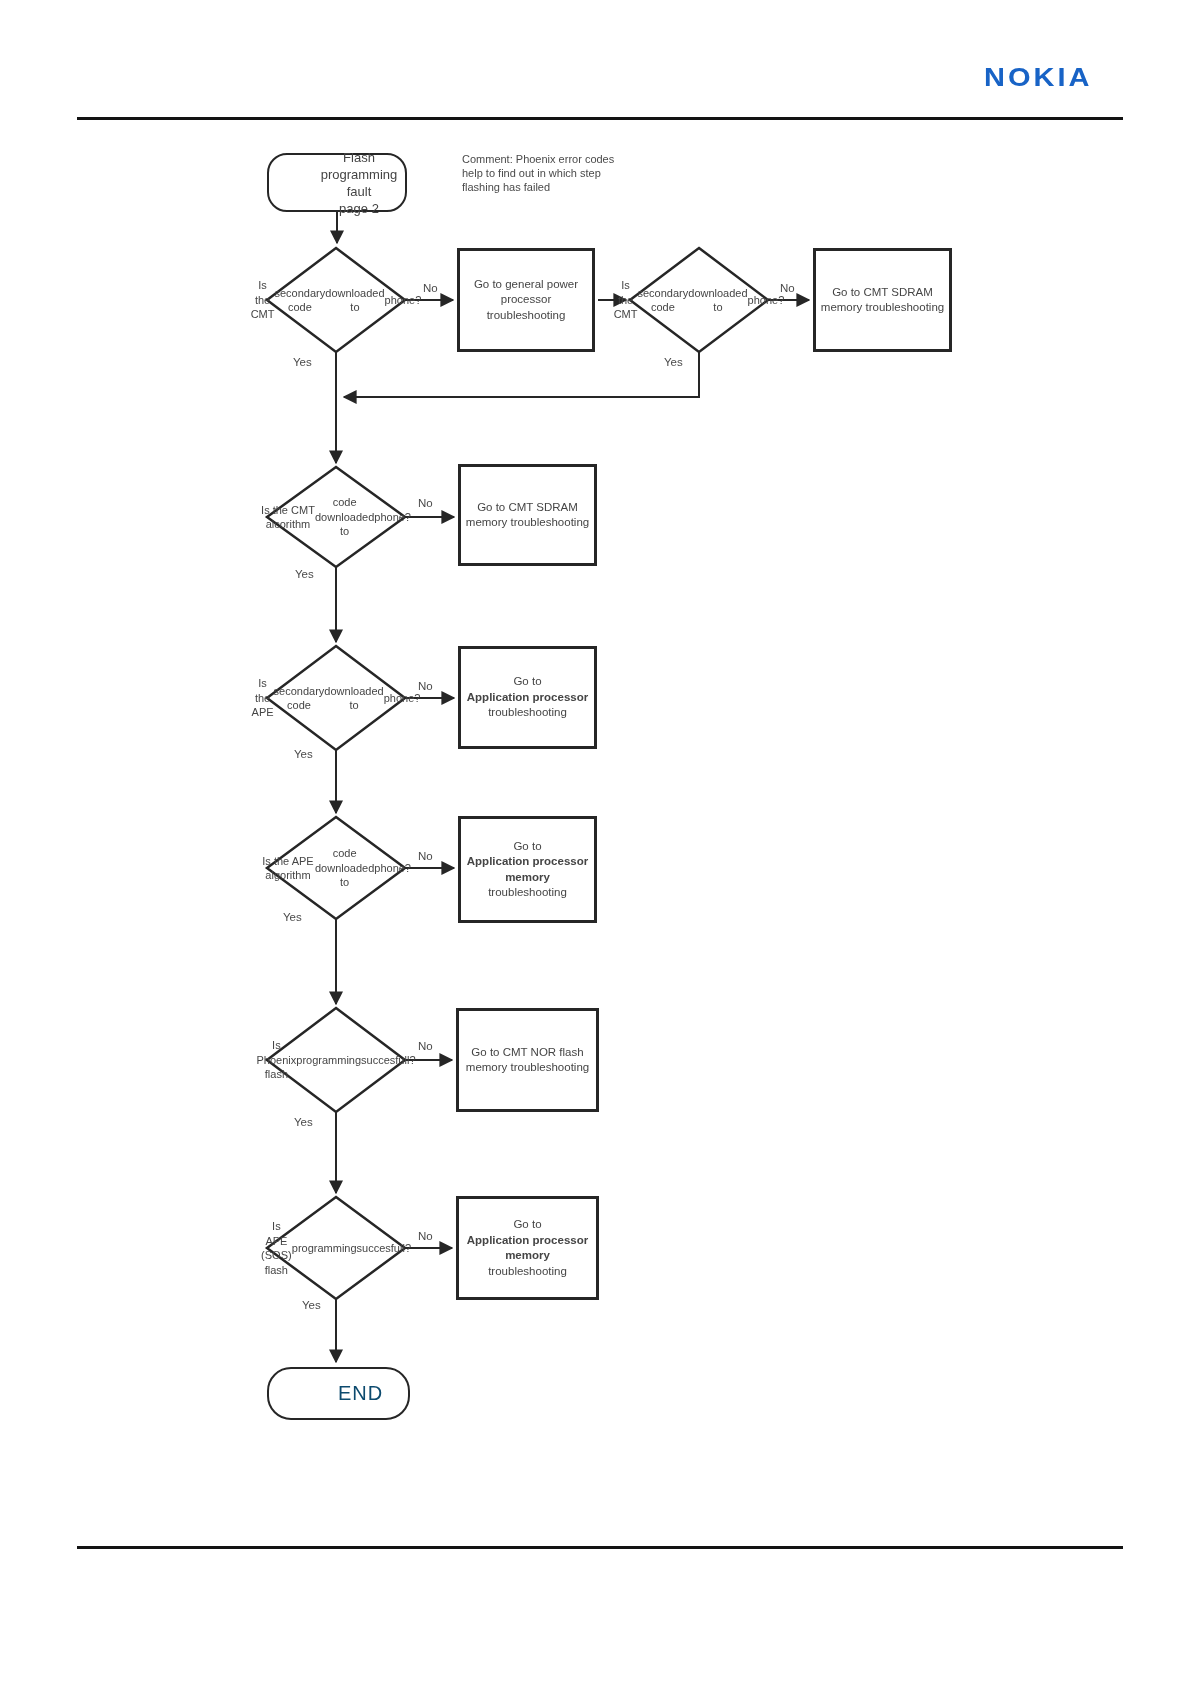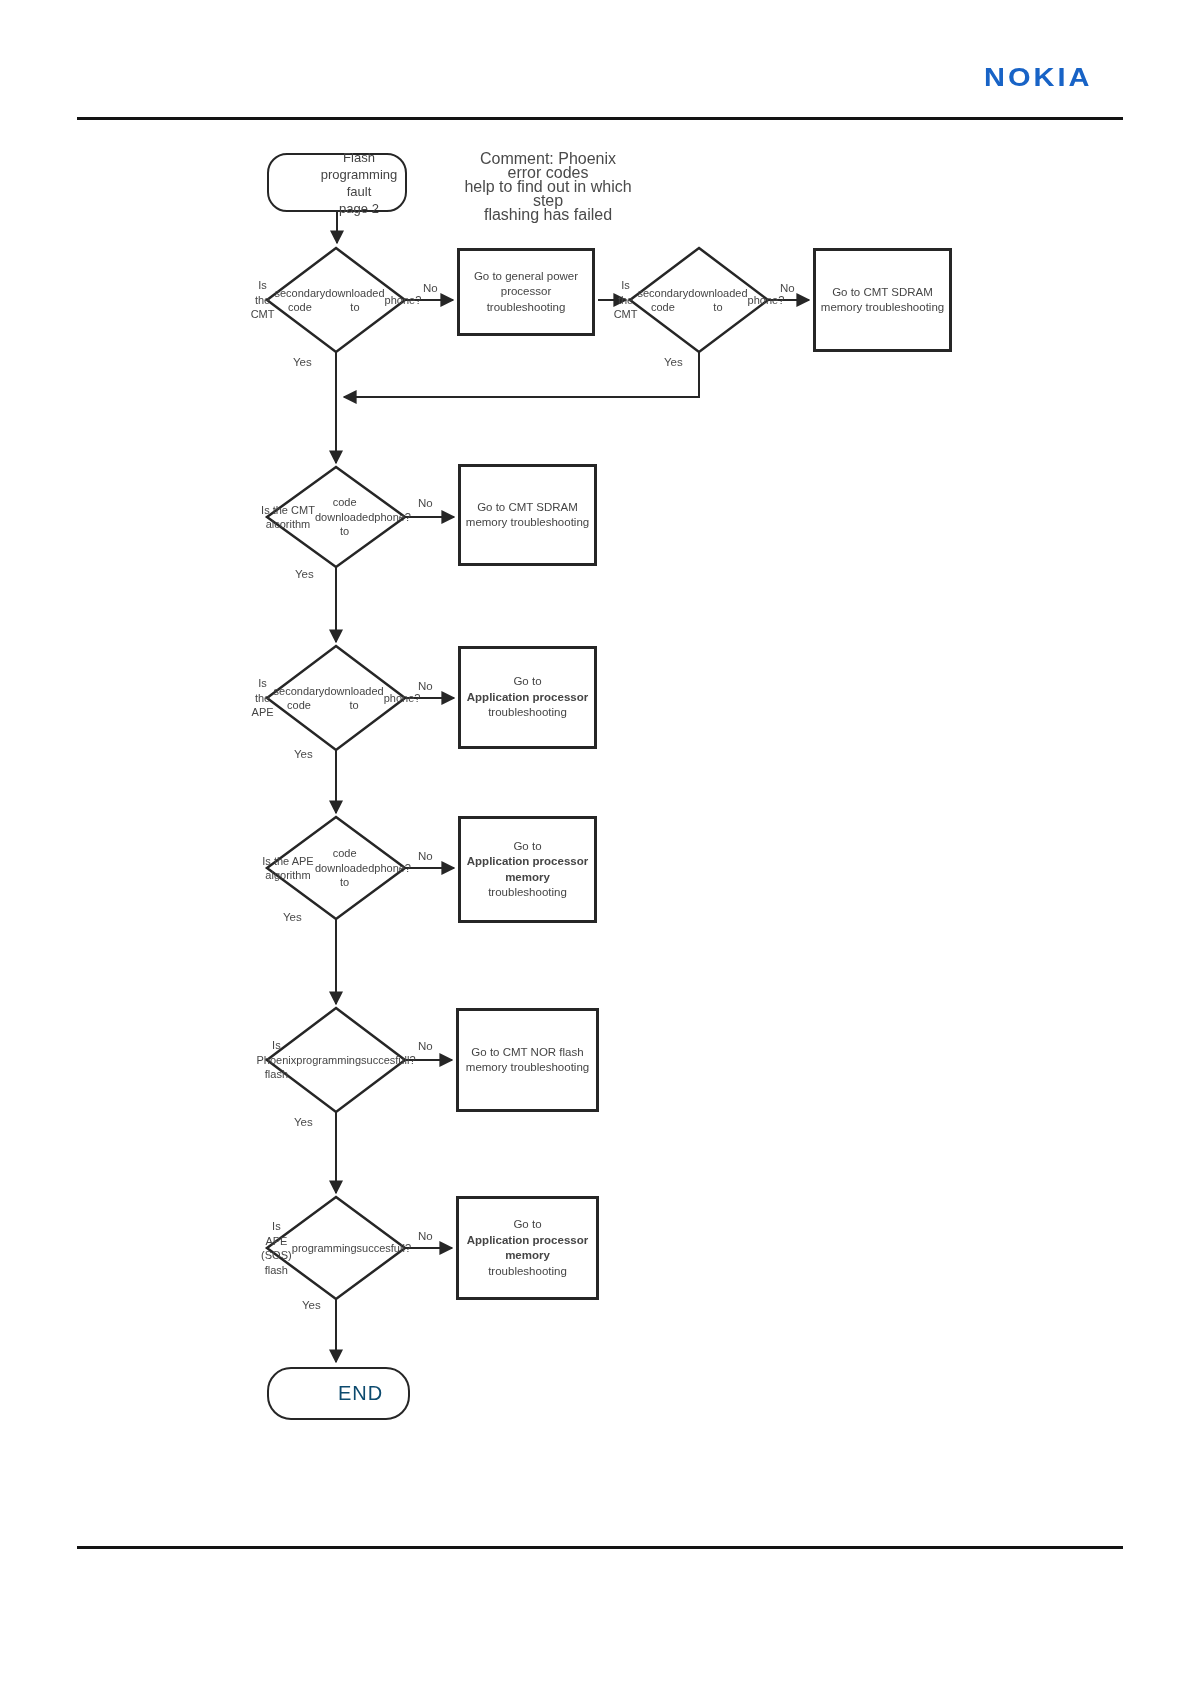--- a/index.html
+++ b/index.html
@@ -6,21 +6,21 @@
   .page{
     position:relative;width:1191px;height:1684px;background:#ffffff;
     font-family:"Liberation Sans",sans-serif;color:#3d3d3d;overflow:hidden;
   }
   .rule{position:absolute;background:#131313;height:3px;}
   .logo{
     position:absolute;font-weight:bold;font-size:29px;letter-spacing:3px;
     color:#1863c6;transform:scaleY(0.88);transform-origin:top left;
   }
   .note{
-    position:absolute;text-align:center;font-size:16px;line-height:14px;color:#4a4a4a;
+    position:absolute;font-size:11px;line-height:14px;color:#4a4a4a;
   }
   .term{
     position:absolute;box-sizing:border-box;border:2.5px solid #262626;border-radius:20px;
     background:#fff;display:flex;flex-direction:column;justify-content:center;align-items:center;
     text-align:center;
     padding-left:44px;
   }
   .term.start{font-size:13px;line-height:17px;color:#444;}
   .term.end{font-size:20px;letter-spacing:1px;color:#0c4a6e;border-radius:24px;}
   .proc{
@@ -123,21 +123,21 @@
     <div>Is Phoenix flash</div>
     <div>programming</div>
     <div>succesfull?</div>
   </div>
   <div class="dec-text" style="left:261px;top:1197px;width:150px;height:102px;">
     <div>Is APE (SOS) flash</div>
     <div>programming</div>
     <div>succesfull?</div>
   </div>
 
-  <div class="proc" style="left:457px;top:248px;width:138px;height:88px;">
+  <div class="proc" style="left:457px;top:248px;width:138px;height:104px;">
     <div>Go to general power</div>
     <div>processor troubleshooting</div>
   </div>
   <div class="proc" style="left:813px;top:248px;width:139px;height:104px;">
     <div>Go to CMT SDRAM</div>
     <div>memory troubleshooting</div>
   </div>
   <div class="proc" style="left:458px;top:464px;width:139px;height:102px;">
     <div>Go to CMT SDRAM</div>
     <div>memory troubleshooting</div>

